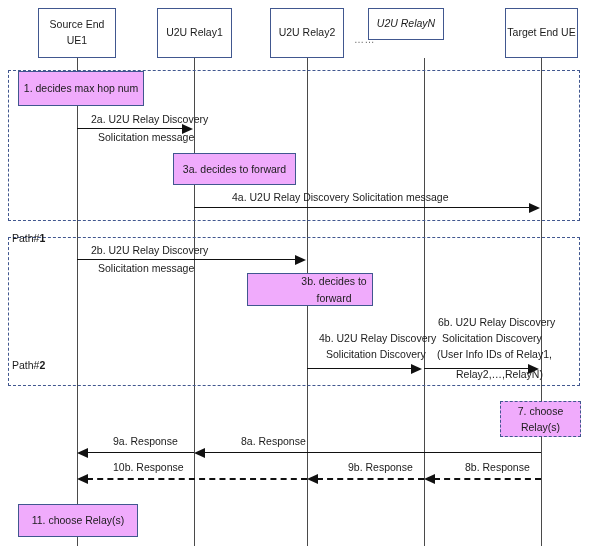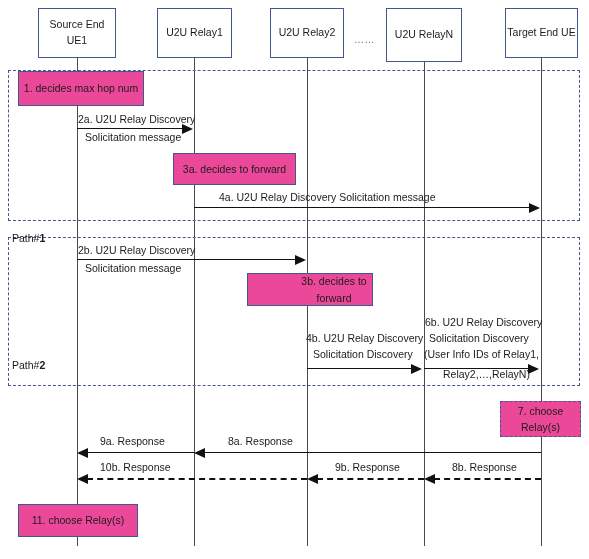--- a/index.html
+++ b/index.html
@@ -42,21 +42,21 @@
     font-size:10.5px;
     color:#1b1b1b;
     z-index:7;
     white-space:nowrap;
   }
   .path-label b{font-weight:bold;}
   
   .note{
     position:absolute;
     border:1.3px solid #41578f;
-    background:#ec4899;
+    background:#f0abfc;
     display:flex;align-items:center;justify-content:center;
     text-align:center;
     font-size:10.5px;color:#1b1b1b;
     line-height:1.55;
     box-sizing:border-box;
     z-index:8;
   }
   .note.dashed{border:1.5px dashed #41578f;}
   
   .arrow{
@@ -83,20 +83,21 @@
   }
   
   .alabel{
     position:absolute;
     font-size:10.5px;
     color:#1b1b1b;
     line-height:1.45;
     text-align:center;
     white-space:nowrap;
     z-index:7;
+    margin-left:13px;
   }
   .ellipsis{
     position:absolute;
     font-size:10px;
     letter-spacing:0.6px;
     color:#6a6a6a;
     z-index:6;
   }
 </style>
 </head>
@@ -126,21 +127,21 @@
   <div class="head" style="left:157px;top:8px;width:75px;height:50px;">
     <div>U2U Relay1</div>
   </div>
 
   <div class="head" style="left:270px;top:8px;width:74px;height:50px;">
     <div>U2U Relay2</div>
   </div>
 
   <div class="ellipsis" style="left:354px;top:34px;">……</div>
 
-  <div class="head" style="left:386px;top:8px;width:76px;height:54px;">
+  <div class="head" style="left:368px;top:8px;width:76px;height:32px;font-style:italic;">
     <div>U2U RelayN</div>
   </div>
 
   <div class="head" style="left:505px;top:8px;width:73px;height:50px;">
     <div>Target End UE</div>
   </div>
 
   <div class="note" style="left:18px;top:71px;width:126px;height:35px;">
     <div>
       <div>1. decides max hop num</div>

